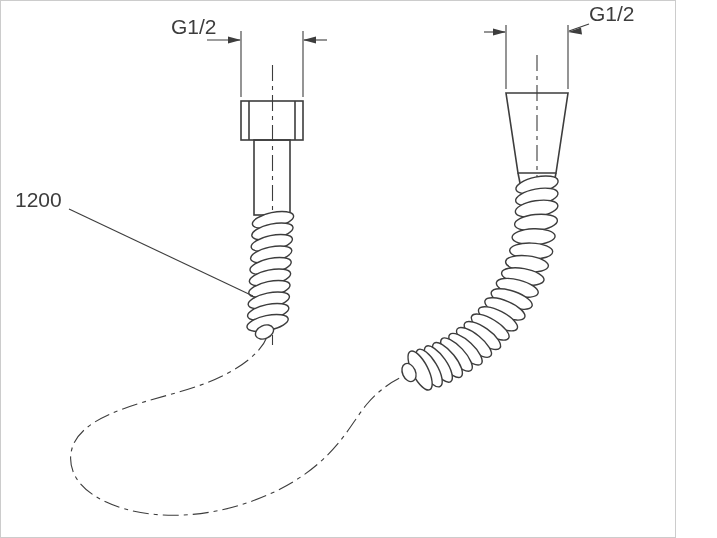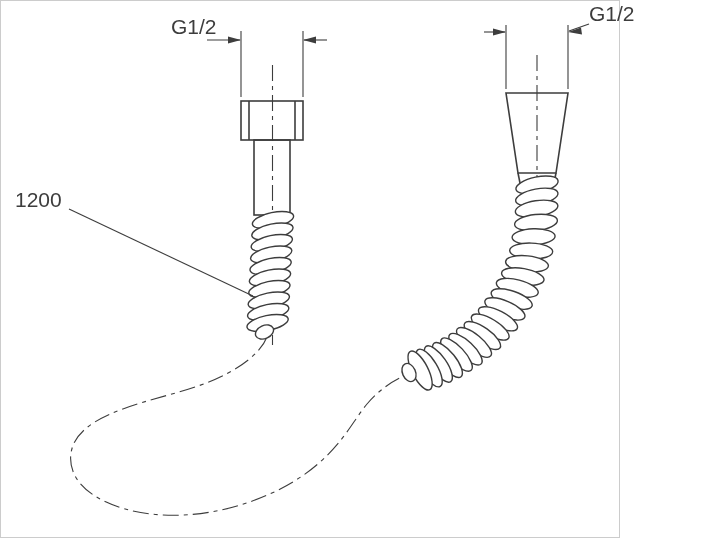--- a/index.html
+++ b/index.html
@@ -1,18 +1,18 @@
 <!DOCTYPE html>
 <html style="--line: #3d3d3d; --bg: #ffffff; --border: #cccccc;"><head>
 <meta charset="utf-8">
 <style>
   html,body{margin:0;padding:0;background:#ffffff;}
   .canvas{
     position:relative;
-    width:620px;height:538px;
+    width:676px;height:538px;
     box-sizing:border-box;
     background:var(--bg,#ffffff);
     border:1px solid var(--border,#cccccc);
     font-family:"Liberation Sans", sans-serif;
   }
   svg{display:block;}
   .outline{fill:none;stroke:var(--line,#3d3d3d);stroke-width:1.6;stroke-linejoin:miter;}
   .ring{fill:#ffffff;stroke:var(--line,#3d3d3d);stroke-width:1.4;}
   .tip{fill:#ffffff;stroke:var(--line,#3d3d3d);stroke-width:1.4;}
   .center{fill:none;stroke:var(--line,#3d3d3d);stroke-width:1.1;stroke-dasharray:16 5 4 5;}

